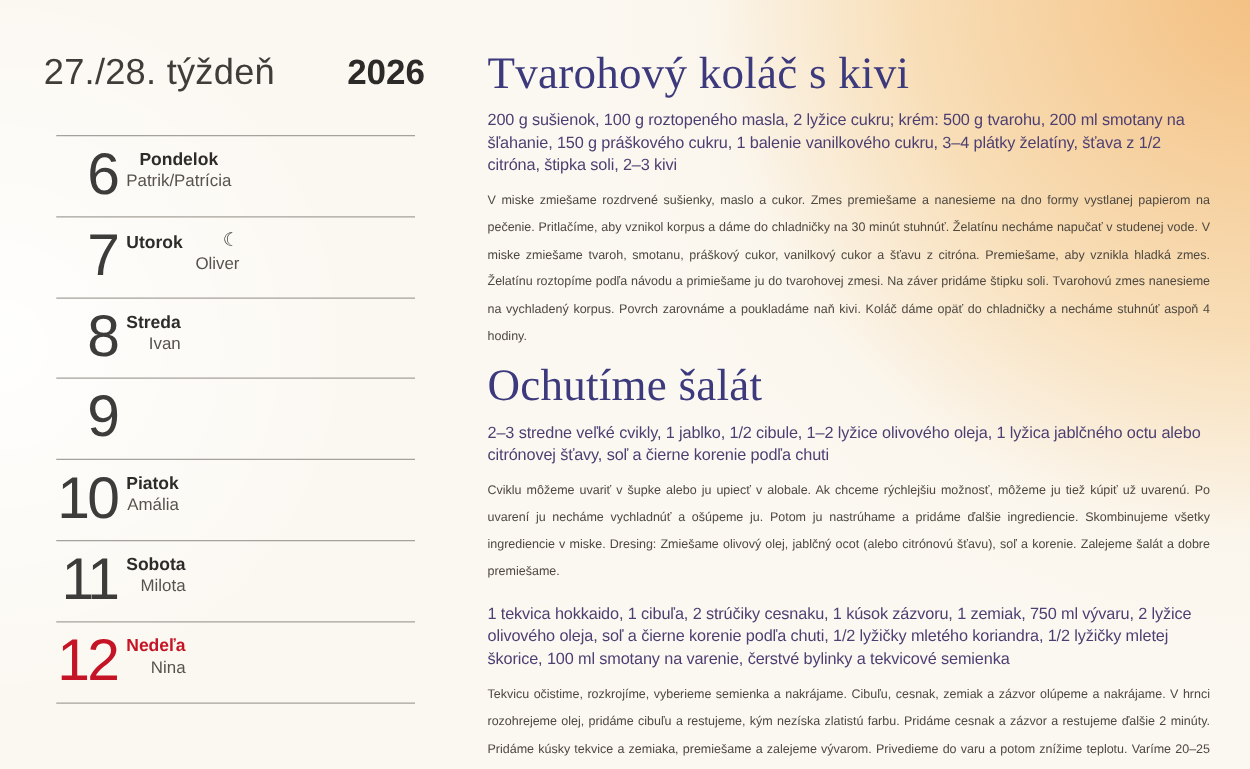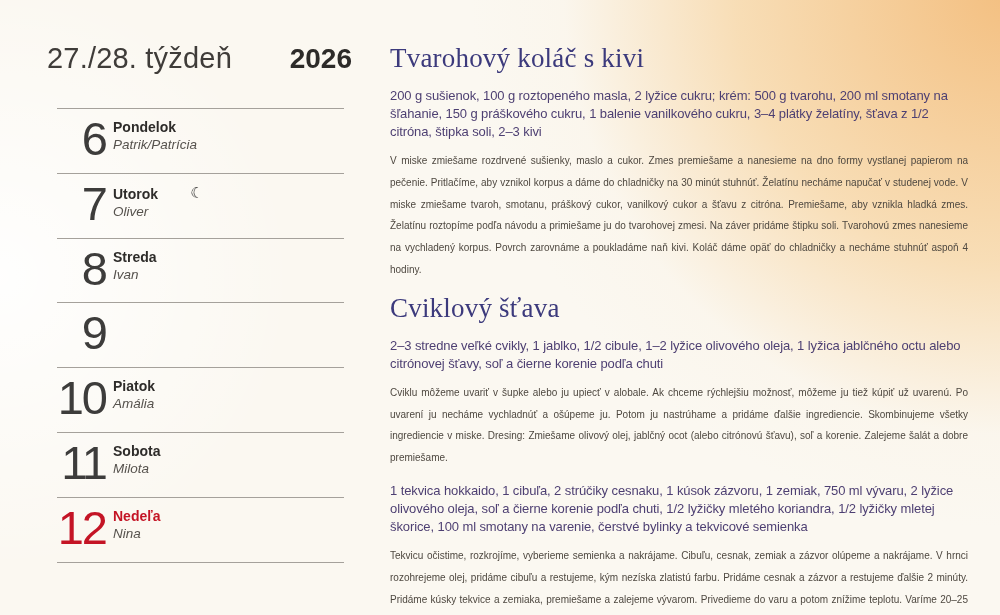--- a/index.html
+++ b/index.html
@@ -10,21 +10,21 @@
   }
   .page{
     position:relative;width:1000px;height:615px;
     background:
       radial-gradient(circle 720px at 101% -2%, rgba(243,188,122,.95) 0%, rgba(246,207,150,.65) 38%, rgba(250,240,224,.25) 62%, rgba(251,248,241,0) 75%),
       radial-gradient(circle 420px at 0% 45%, rgba(255,255,255,.9) 0%, rgba(255,255,255,0) 70%),
       #fbf8f1;
   }
 
   
-  .cal{position:absolute;left:12px;top:0;width:348px;height:576px;padding-left:36px;}
+  .cal{position:absolute;left:0;top:0;width:348px;height:576px;padding-left:36px;}
   .cal-header{
     position:absolute;left:35px;top:42px;width:305px;
     display:flex;justify-content:space-between;align-items:baseline;
   }
   .week-label{font-size:29px;font-weight:400;color:#3f3c39;letter-spacing:.2px;}
   .year{font-size:28px;font-weight:700;color:#2d2b29;margin-left:48px;}
   .day-rows{position:absolute;left:0;top:108px;width:332px;}
   .day-row{position:relative;height:64.8px;}
   .day-row::before{
     content:"";position:absolute;left:45px;right:0;top:0;
@@ -34,31 +34,31 @@
     content:"";display:block;margin-left:45px;
     border-top:1.5px solid #a5a19b;
   }
   .day-row-inner{display:flex;height:100%;}
   .day-num{
     width:94px;flex:0 0 94px;text-align:right;
     font-size:47px;font-weight:300;color:#3d3c3b;
     line-height:62px;letter-spacing:-2px;
   }
   .day-info{margin-left:7px;padding-top:11px;}
-  .day-name{font-size:14px;font-weight:700;color:#2e2c2a;line-height:17px;}
-  .day-names{font-size:13.5px;font-style:italic;color:#56524d;line-height:17px;}
+  .day-name{font-size:14px;font-weight:700;color:#2e2c2a;line-height:17px;text-align:center;}
+  .day-names{font-size:13.5px;color:#56524d;line-height:17px;text-align:right;}
   .moon{font-size:15px;font-weight:400;color:#3d3c3b;margin-left:32px;vertical-align:1px;}
   .sunday .day-num,.sunday .day-name{color:#c41425;}
 
   
   .recipes{position:absolute;left:390px;top:42px;width:578px;}
   .recipe{margin-bottom:11px;}
   .recipe-title{
     font-family:"Liberation Serif","DejaVu Serif",serif;
-    font-size:27px;font-weight:400;color:#3c3a7c;
+    font-size:36px;font-weight:400;color:#3c3a7c;
     margin:0 0 6px;line-height:32px;letter-spacing:.2px;
   }
   .recipe-ing{
     font-size:13px;color:#4d3f72;
     line-height:18px;margin:13px 0 9px;letter-spacing:-.1px;
   }
   .recipe-body{
     font-size:10px;color:#4e4840;line-height:21.8px;
     text-align:justify;margin:0;
   }
@@ -147,21 +147,21 @@
 
   <div class="recipes">
 
     <div class="recipe">
       <h2 class="recipe-title">Tvarohový koláč s kivi</h2>
       <p class="recipe-ing">200 g sušienok, 100 g roztopeného masla, 2 lyžice cukru; krém: 500 g tvarohu, 200 ml smotany na šľahanie, 150 g práškového cukru, 1 balenie vanilkového cukru, 3–4 plátky želatíny, šťava z 1/2 citróna, štipka soli, 2–3 kivi</p>
       <p class="recipe-body">V miske zmiešame rozdrvené sušienky, maslo a cukor. Zmes premiešame a nanesieme na dno formy vystlanej papierom na pečenie. Pritlačíme, aby vznikol korpus a dáme do chladničky na 30 minút stuhnúť. Želatínu necháme napučať v studenej vode. V miske zmiešame tvaroh, smotanu, práškový cukor, vanilkový cukor a šťavu z citróna. Premiešame, aby vznikla hladká zmes. Želatínu roztopíme podľa návodu a primiešame ju do tvarohovej zmesi. Na záver pridáme štipku soli. Tvarohovú zmes nanesieme na vychladený korpus. Povrch zarovnáme a poukladáme naň kivi. Koláč dáme opäť do chladničky a necháme stuhnúť aspoň 4 hodiny.</p>
     </div>
 
     <div class="recipe">
-      <h2 class="recipe-title">Cviklový šťava</h2>
+      <h2 class="recipe-title">Ochutíme šalát</h2>
       <p class="recipe-ing">2–3 stredne veľké cvikly, 1 jablko, 1/2 cibule, 1–2 lyžice olivového oleja, 1 lyžica jablčného octu alebo citrónovej šťavy, soľ a čierne korenie podľa chuti</p>
       <p class="recipe-body">Cviklu môžeme uvariť v šupke alebo ju upiecť v alobale. Ak chceme rýchlejšiu možnosť, môžeme ju tiež kúpiť už uvarenú. Po uvarení ju necháme vychladnúť a ošúpeme ju. Potom ju nastrúhame a pridáme ďalšie ingrediencie. Skombinujeme všetky ingrediencie v miske. Dresing: Zmiešame olivový olej, jablčný ocot (alebo citrónovú šťavu), soľ a korenie. Zalejeme šalát a dobre premiešame.</p>
     </div>
 
     <div class="recipe">
       <p class="recipe-ing">1 tekvica hokkaido, 1 cibuľa, 2 strúčiky cesnaku, 1 kúsok zázvoru, 1 zemiak, 750 ml vývaru, 2 lyžice olivového oleja, soľ a čierne korenie podľa chuti, 1/2 lyžičky mletého koriandra, 1/2 lyžičky mletej škorice, 100 ml smotany na varenie, čerstvé bylinky a tekvicové semienka</p>
       <p class="recipe-body">Tekvicu očistime, rozkrojíme, vyberieme semienka a nakrájame. Cibuľu, cesnak, zemiak a zázvor olúpeme a nakrájame. V hrnci rozohrejeme olej, pridáme cibuľu a restujeme, kým nezíska zlatistú farbu. Pridáme cesnak a zázvor a restujeme ďalšie 2 minúty. Pridáme kúsky tekvice a zemiaka, premiešame a zalejeme vývarom. Privedieme do varu a potom znížime teplotu. Varíme 20–25 minút. Keď je zelenina mäkká, polievku rozmixujeme dohladka. Ochutíme soľou a korením, vmiešame smotanu a ozdobíme bylinkami a semienkami.</p>
     </div>
 
   </div>

